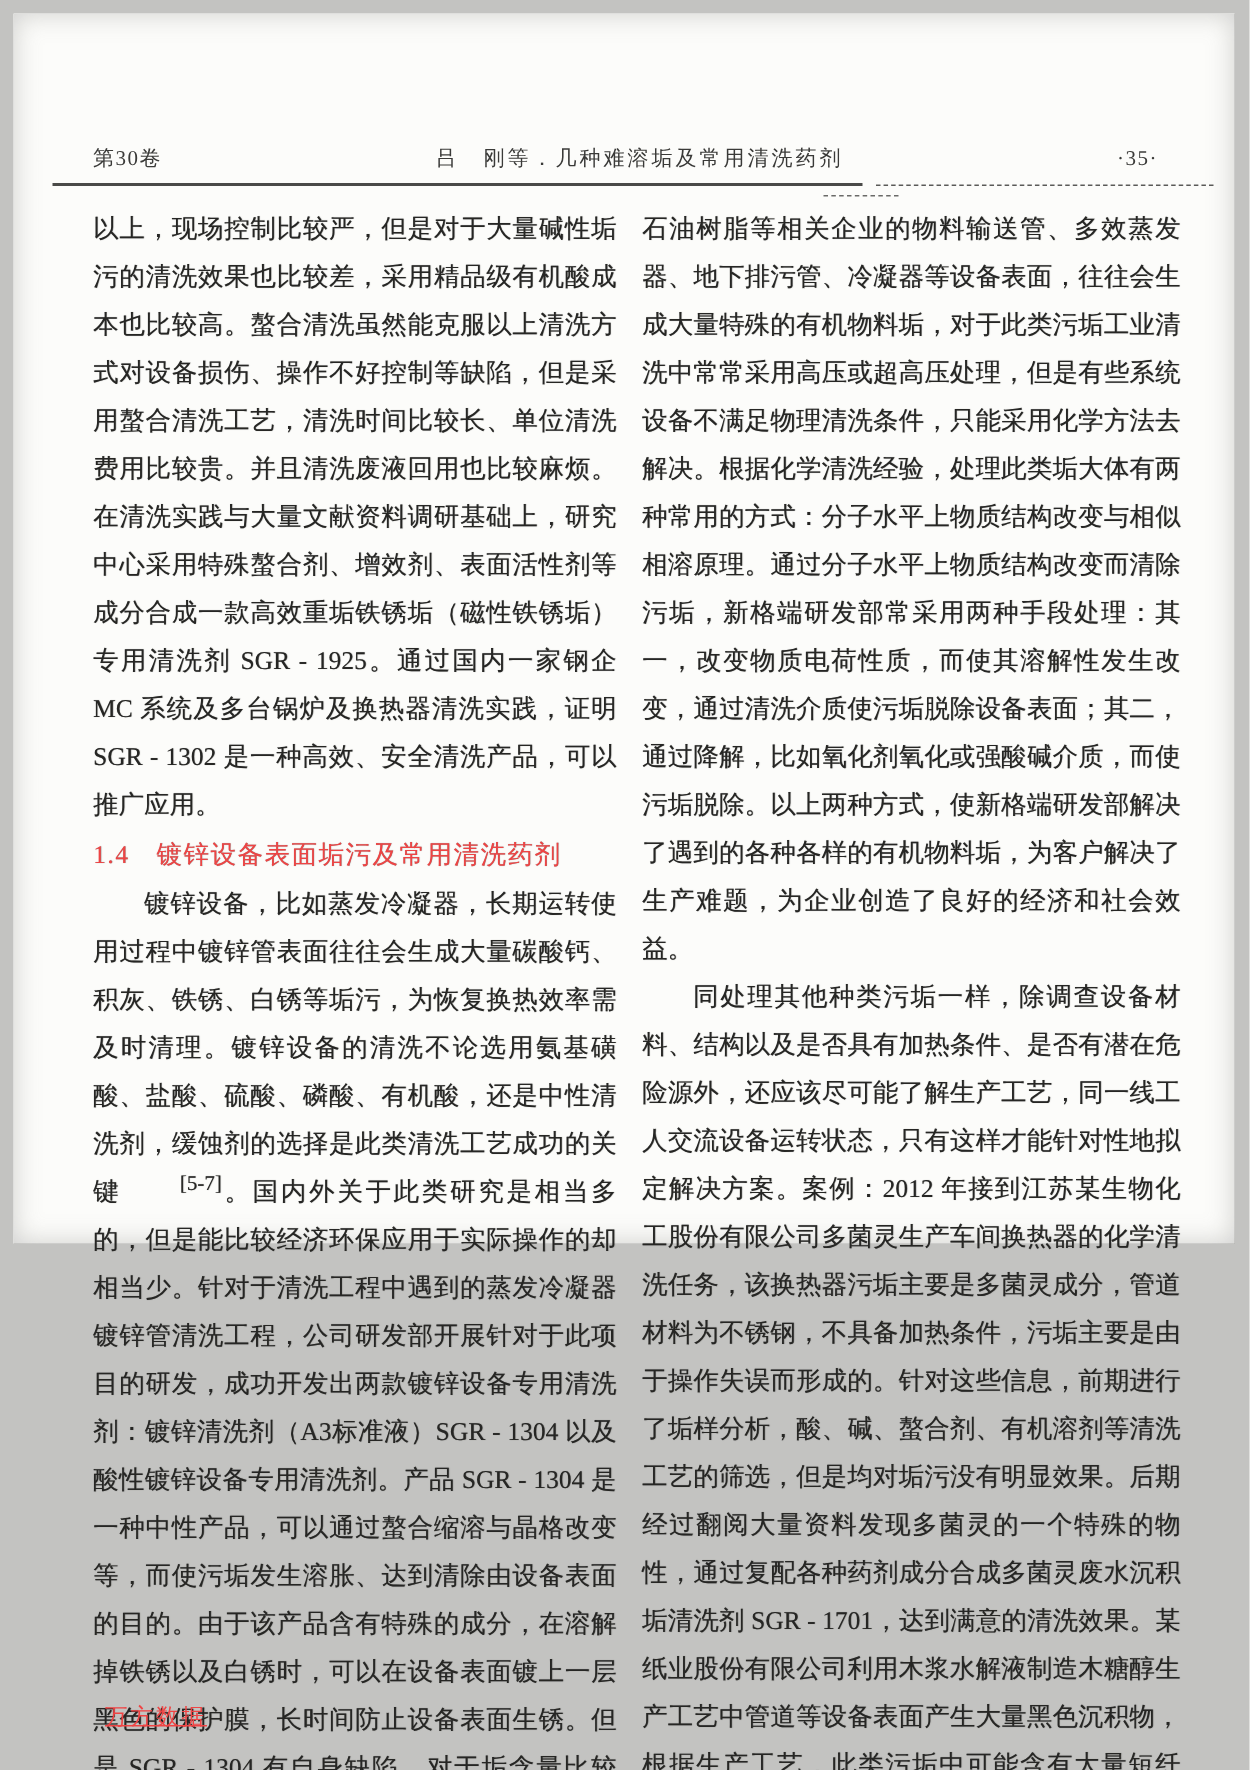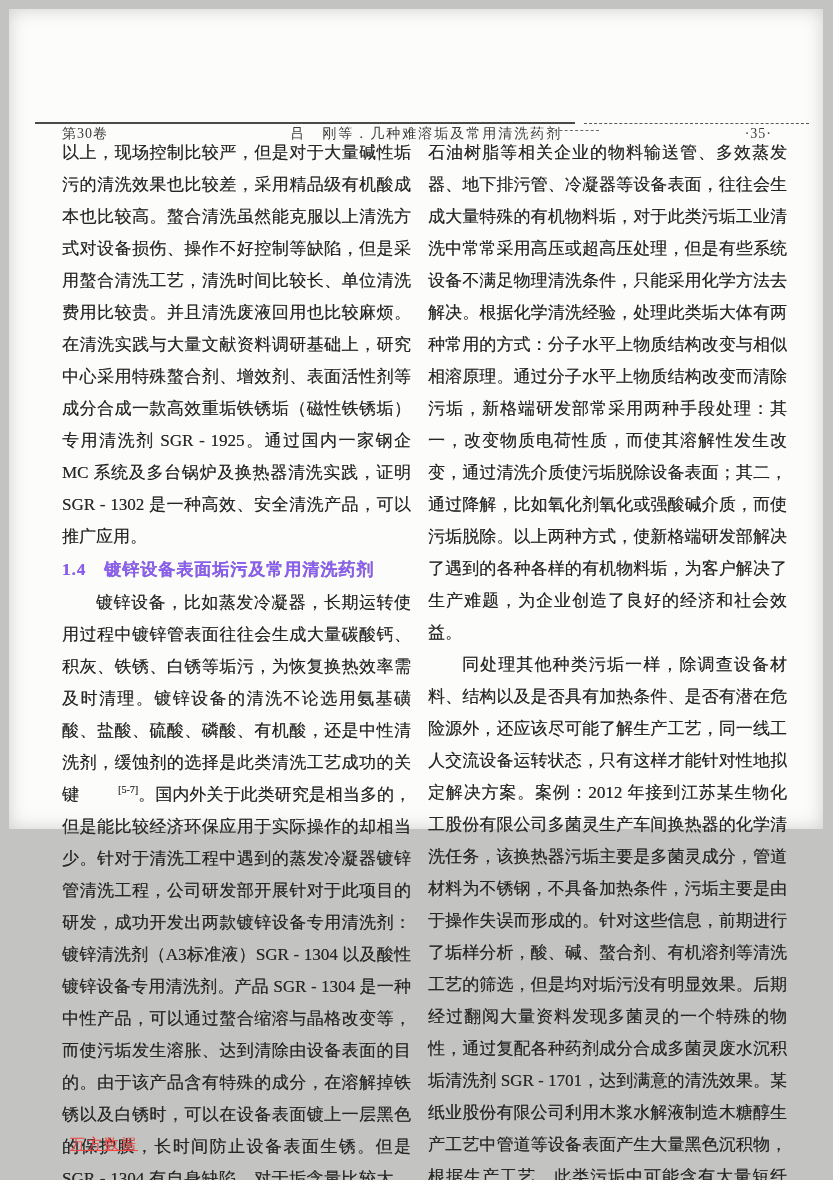--- a/index.html
+++ b/index.html
@@ -12,21 +12,21 @@
     position:absolute; left:9px; top:9px; width:814px; height:820px;
     background:#fcfcfa;
     box-shadow: inset 0 0 18px rgba(120,120,118,.35);
   }
   
   .header-row {
     position:absolute; left:53px; top:88px; width:710px;
     display:flex; justify-content:space-between; align-items:baseline;
     font-size:14px; color:#3a3a38; letter-spacing:1px;
   }
-  .header-title { letter-spacing:2px;margin-top:28px; }
+  .header-title { letter-spacing:2px; }
   .rule-solid {
     position:absolute; left:26px; top:113px; width:540px; height:0;
     border-top:2px solid #4a4a48;
   }
   .rule-dashed {
     position:absolute; left:575px; top:114px; width:225px; height:0;
     border-top:1.6px dashed #5a5a58;
   }
   .rule-dash-small {
     position:absolute; left:540px; top:121px; width:50px; height:0;
@@ -38,24 +38,24 @@
     font-size:17px; line-height:32px; text-align:justify;
     color:#262624;
     text-shadow: 0.3px 0.3px 0.5px rgba(30,30,28,.55);
     filter: blur(0.22px);
   }
   .col-left  { left:53px;  width:349px; }
   .col-right { left:419px; width:359px; }
   .para { margin:0; }
   .indent { text-indent:2em; }
   .h-sub {
-    font-weight:bold; margin:0; padding:1px 0;
-    color:#8b5cf6; letter-spacing:1px;
+    font-weight:normal; margin:0; padding:1px 0;
+    color:#ef4444; letter-spacing:1px;
   }
-  sup.ref { font-size:10px; line-height:0;margin-left:39px; }
+  sup.ref { font-size:14px; line-height:0;margin-left:39px; }
   .watermark {
     position:absolute; left:61px; top:1126px;
     font-size:15px; color:#ef4444; letter-spacing:2px;
     filter: blur(0.3px);
     text-decoration: underline;
   }
 </style>
 </head>
 <body>
 

